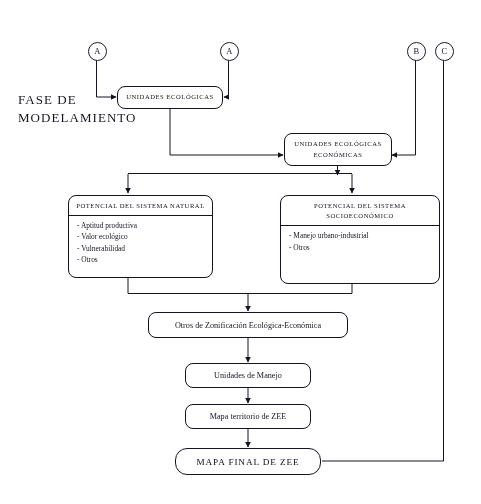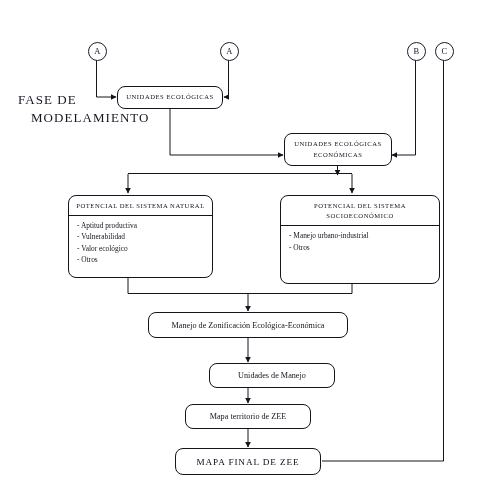--- a/index.html
+++ b/index.html
@@ -161,63 +161,63 @@
       <path d="M 443.5 60 L 443.5 461 L 322 461"></path>
     </g>
   </svg>
 
   <div class="conn-circle" style="left:88px;  top:42px;">A</div>
   <div class="conn-circle" style="left:220px; top:42px;">A</div>
   <div class="conn-circle" style="left:407px; top:42px;">B</div>
   <div class="conn-circle" style="left:435px; top:42px;">C</div>
 
   <div class="phase-label" style="left:18px; top:92px;">FASE DE</div>
-  <div class="phase-label" style="left:18px; top:110px;margin-left:13px;">MODELAMIENTO</div>
+  <div class="phase-label" style="left:18px; top:110px;">MODELAMIENTO</div>
 
   <div class="node" style="left:117px; top:86px; width:106px; height:23px;">
     <div class="node-title">UNIDADES ECOLÓGICAS</div>
   </div>
 
   <div class="node" style="left:284px; top:133px; width:108px; height:33px;">
     <div class="node-title">UNIDADES ECOLÓGICAS</div>
     <div class="node-title">ECONÓMICAS</div>
   </div>
 
   <div class="node split" style="left:68px; top:195px; width:145px; height:83px;">
     <div class="hdr">
       <div class="node-title">POTENCIAL DEL SISTEMA NATURAL</div>
     </div>
     <div class="body">
       <div class="bullet">- Aptitud productiva</div>
+      <div class="bullet">- Valor ecológico</div>
       <div class="bullet">- Vulnerabilidad</div>
-      <div class="bullet">- Valor ecológico</div>
       <div class="bullet">- Otros</div>
     </div>
   </div>
 
   <div class="node split" style="left:280px; top:195px; width:160px; height:89px;">
     <div class="hdr">
       <div class="node-title">POTENCIAL DEL SISTEMA</div>
       <div class="node-title">SOCIOECONÓMICO</div>
     </div>
     <div class="body">
       <div class="bullet">- Manejo urbano-industrial</div>
       <div class="bullet">- Otros</div>
     </div>
   </div>
 
   <div class="node" style="left:148px; top:312px; width:200px; height:26px;">
-    <div class="plain-label">Manejo de Zonificación Ecológica-Económica</div>
-  </div>
-
-  <div class="node" style="left:185px; top:363px; width:126px; height:25px;margin-left:24px;">
+    <div class="plain-label">Otros de Zonificación Ecológica-Económica</div>
+  </div>
+
+  <div class="node" style="left:185px; top:363px; width:126px; height:25px;">
     <div class="plain-label">Unidades de Manejo</div>
   </div>
 
   <div class="node" style="left:185px; top:404px; width:126px; height:25px;">
     <div class="plain-label">Mapa territorio de ZEE</div>
   </div>
 
-  <div class="node" style="left:175px; top:448px; width:146px; height:27px;">
+  <div class="node" style="left:175px; top:448px; width:146px; height:27px;border-radius:12px;">
     <div class="final-label">MAPA FINAL DE ZEE</div>
   </div>
 
 </div>
 
 </body></html>

